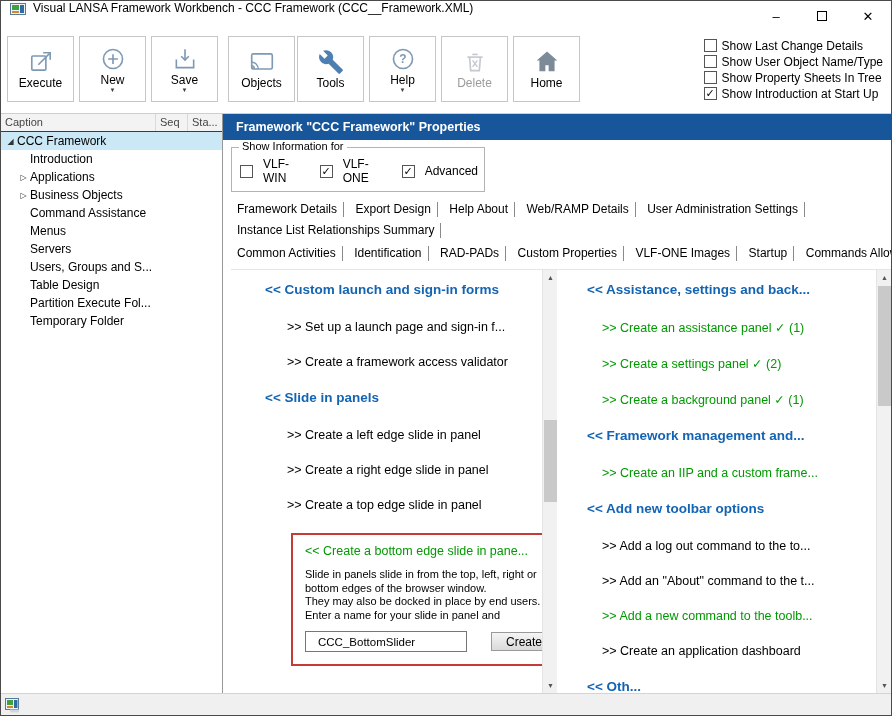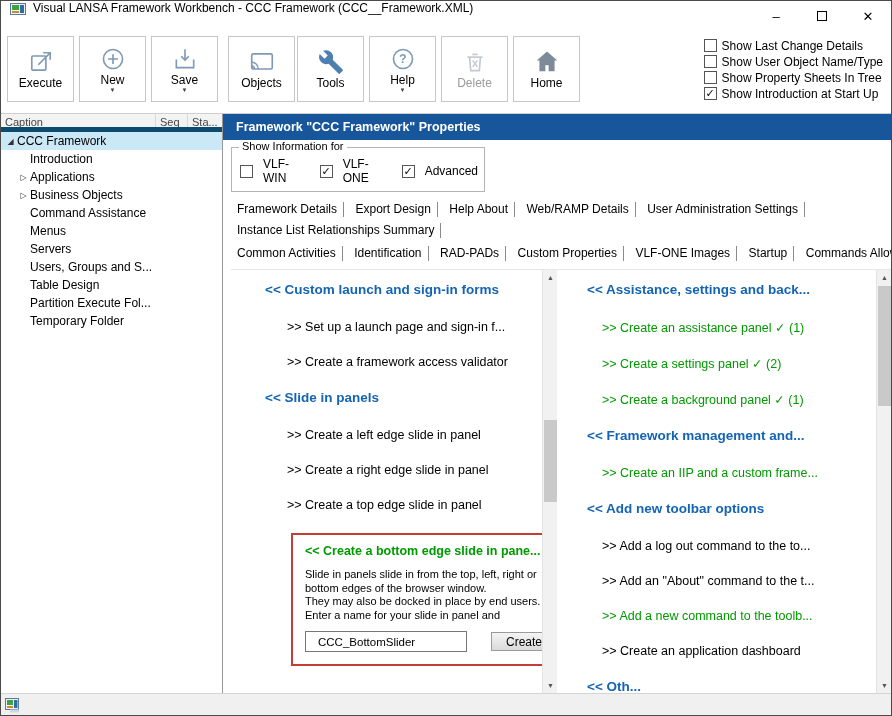--- a/index.html
+++ b/index.html
@@ -25,21 +25,21 @@
 
   .options { position:absolute; top:7px; right:8px; }
   .opt-row { display:flex; align-items:center; height:15px; margin-bottom:1px; font-size:12px; color:#000; white-space:nowrap; }
   .cb { width:13px; height:13px; border:1px solid #555; background:#fff; margin-right:5px; font-size:11px; line-height:11px; text-align:center; color:#000; flex:0 0 auto; }
 
   
   .main { position:absolute; top:112px; left:0; right:0; bottom:22px; display:flex; border-top:1px solid #cfcfcf; background:#fff; }
 
   
   .tree-panel { width:222px; border-right:1px solid #989898; display:flex; flex-direction:column; background:#fff; flex:0 0 auto; }
-  .tree-header { display:flex; height:18px; background:#f3f3f3; border-bottom:5px solid #0c4a6e; font-size:11px; color:#444; }
+  .tree-header { display:flex; height:18px; background:#f3f3f3; border-bottom:1px solid #0c4a6e; font-size:11px; color:#444; }
   .tree-header .col { padding:2px 4px; border-right:1px solid #d9d9d9; overflow:hidden; white-space:nowrap; }
   .col-caption { flex:1; }
   .col-seq { width:32px; flex:0 0 auto; }
   .col-sta { width:34px; flex:0 0 auto; border-right:none !important; }
   .tree-body { flex:1; overflow:hidden; font-size:12px; color:#000; }
   .tree-row { height:18px; display:flex; align-items:center; white-space:nowrap; }
   .tree-row.selected { background:#cbe8f6; }
   .tw { width:13px; text-align:center; font-size:8px; color:#333; flex:0 0 auto; }
   .tree-row.root { padding-left:3px; }
   .tree-row.child { padding-left:16px; }
@@ -64,21 +64,21 @@
   .col-right { flex:1; min-width:0; }
   .col-inner { padding-top:12px; }
   .col-left .col-inner { padding-left:34px; }
   .col-right .col-inner { padding-left:30px; }
   .h { font-size:13.5px; font-weight:bold; color:#1464b4; margin-bottom:23px; white-space:nowrap; }
   .act { font-size:12.5px; color:#000; margin-bottom:21px; padding-left:22px; white-space:nowrap; }
   .col-right .act { padding-left:15px; }
   .act.green, .red-title { color:#009900; }
 
   .red-panel { margin-left:26px; width:276px; border:2px solid #c43c35; padding:9px 8px 12px 12px; }
-  .red-title { font-size:12.5px; margin-bottom:10px; white-space:nowrap;font-weight:bold; }
+  .red-title { font-size:12.5px; margin-bottom:10px; white-space:nowrap; }
   .red-desc { font-size:11px; line-height:13.5px; color:#000; width:240px; max-height:76px; overflow:hidden; }
   .red-desc p { margin:0; }
   .red-form { display:flex; margin-top:9px; align-items:center; }
   .red-input { width:162px; height:21px; border:1px solid #767676; font-size:11.5px; font-family:inherit; padding:0 12px; }
   .create-btn { width:76px; height:19px; margin-left:24px; background:linear-gradient(#f5f5f5,#dadada); border:1px solid #9a9a9a; font-size:12px; font-family:inherit; color:#000; }
 
   
   .sb { position:absolute; top:0; right:0; bottom:0; width:15px; background:#f1f1f1; border-left:1px solid #e3e3e3; }
   .sb-btn { position:absolute; left:0; width:15px; height:15px; font-size:7px; color:#555; text-align:center; line-height:15px; }
   .sb-up { top:0; } .sb-dn { bottom:0; }

